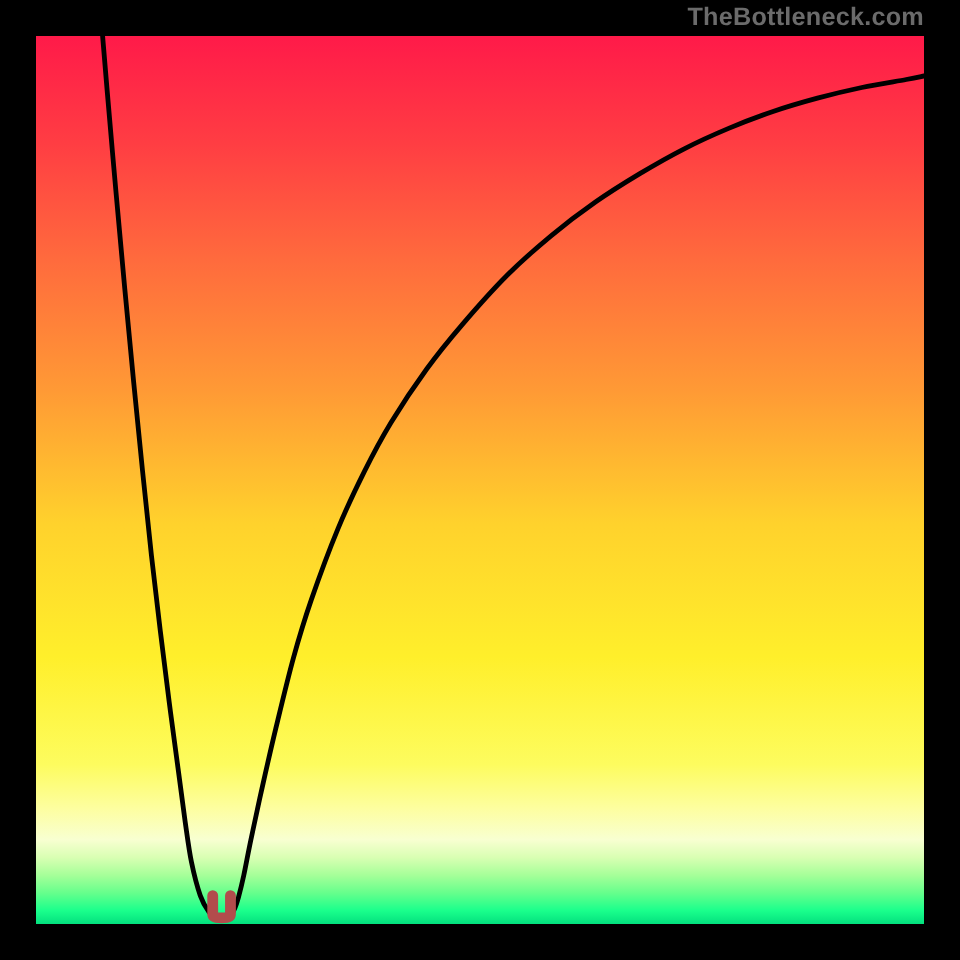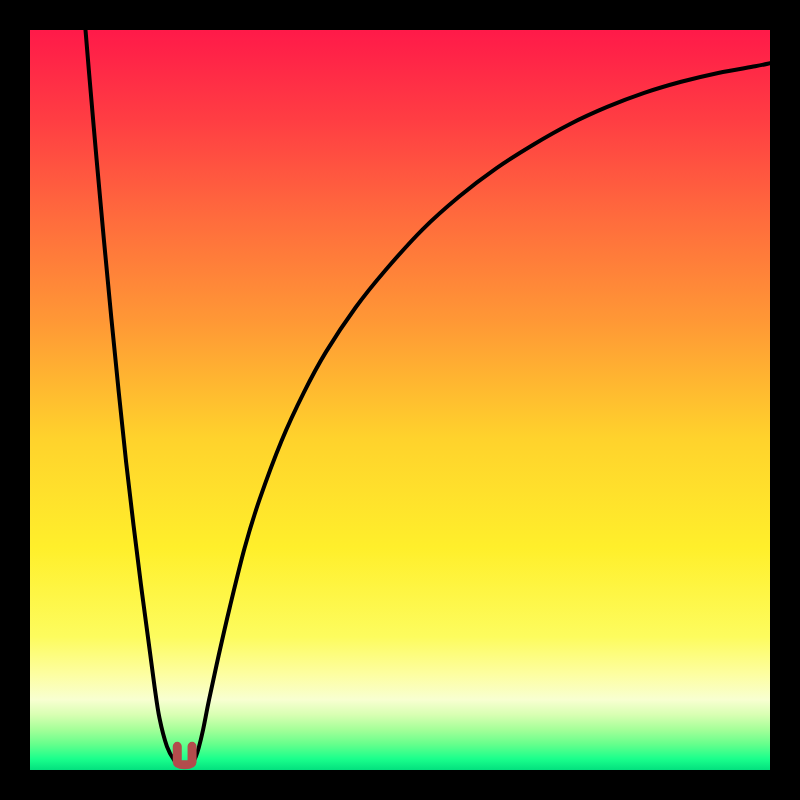--- a/index.html
+++ b/index.html
@@ -37,20 +37,21 @@
     font-weight: 600;
     letter-spacing: 0.2px;
     user-select: none;
   }
   svg { display: block; }
 </style>
 </head>
 <body>
 
 <div class="frame">
+  <div class="watermark">TheBottleneck.com</div>
   <div class="plot">
     <svg id="chart-svg" width="740" height="740" viewBox="0 0 740 740" preserveAspectRatio="none">
       <defs>
         <linearGradient id="bg-grad" x1="0" y1="0" x2="0" y2="1">
             <stop offset="0.00%" stop-color="#ff1a49"></stop>
             <stop offset="12.00%" stop-color="#ff3d43"></stop>
             <stop offset="25.00%" stop-color="#ff6a3d"></stop>
             <stop offset="40.00%" stop-color="#ff9a35"></stop>
             <stop offset="55.00%" stop-color="#ffd22c"></stop>
             <stop offset="70.00%" stop-color="#ffef2b"></stop>

